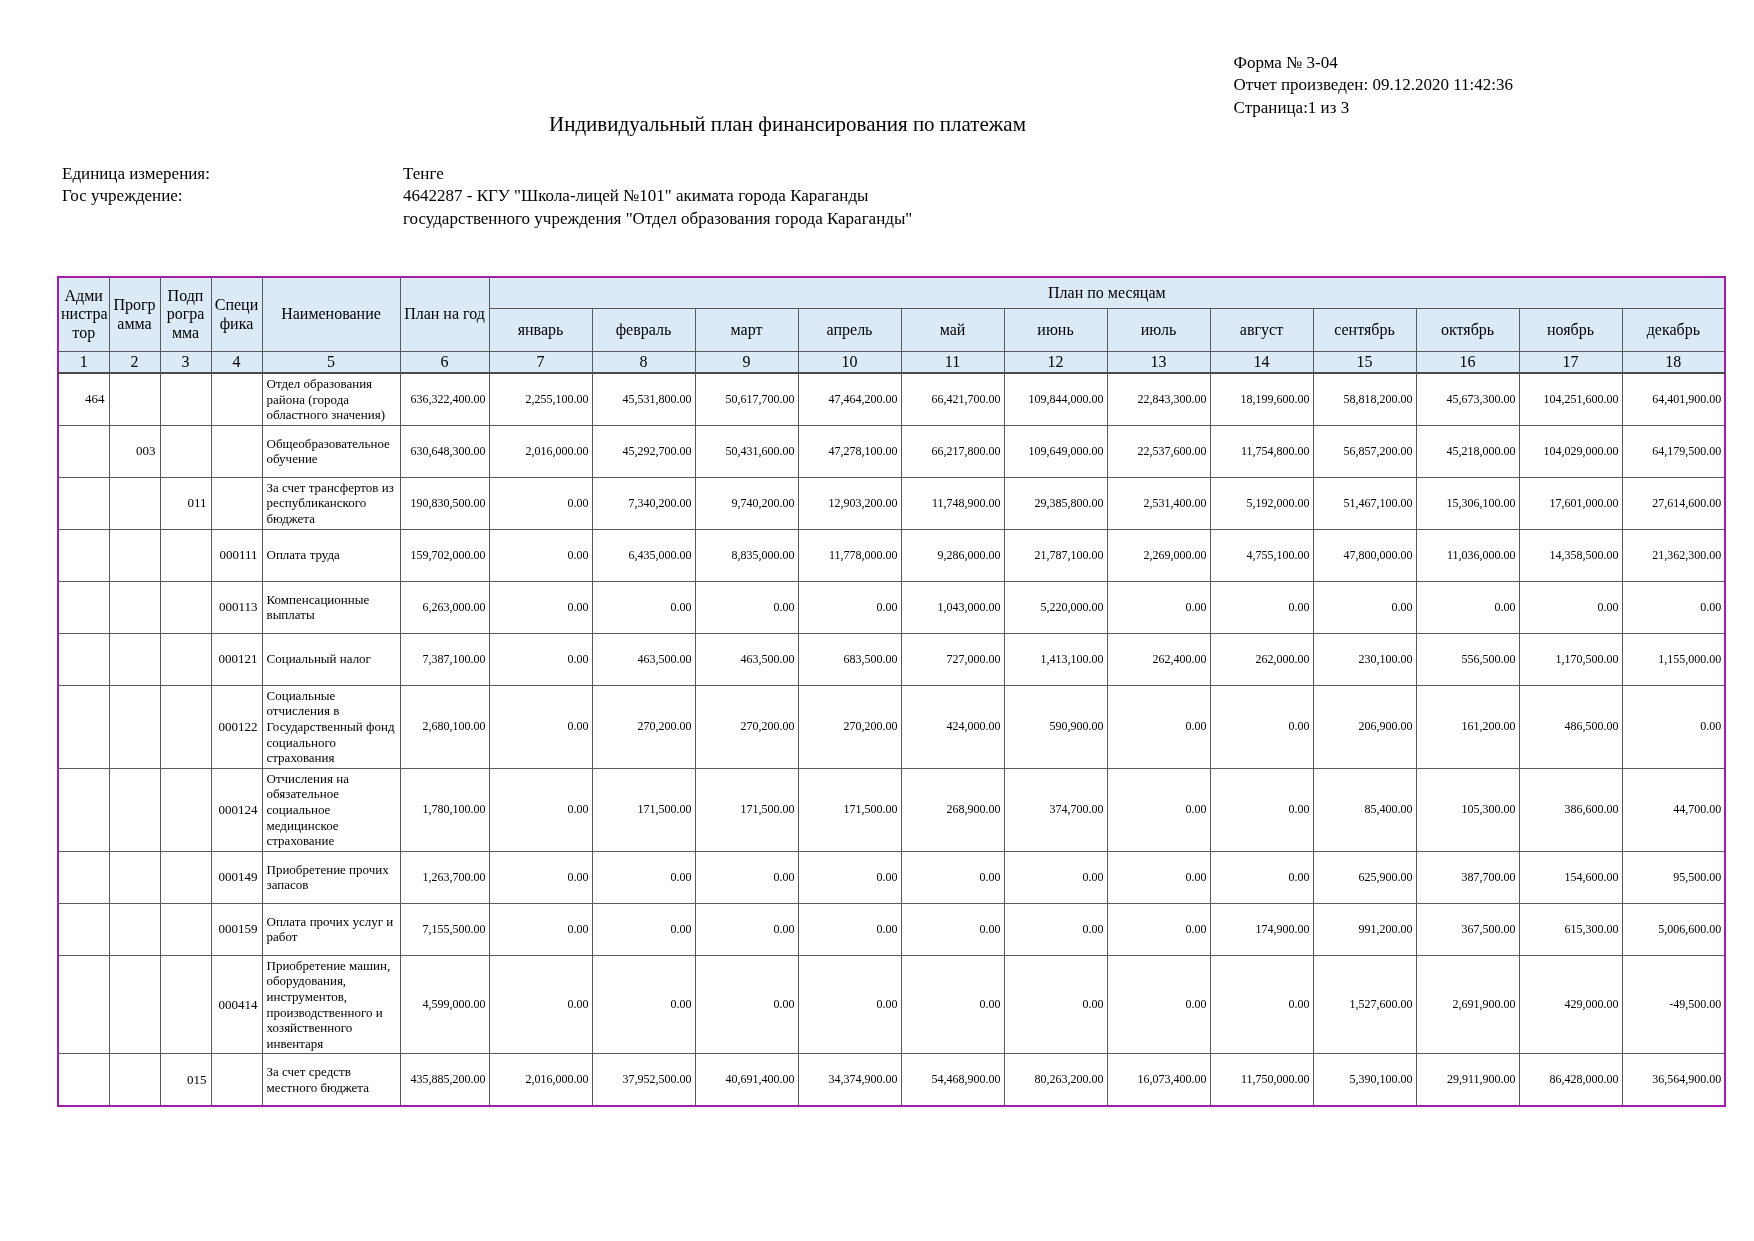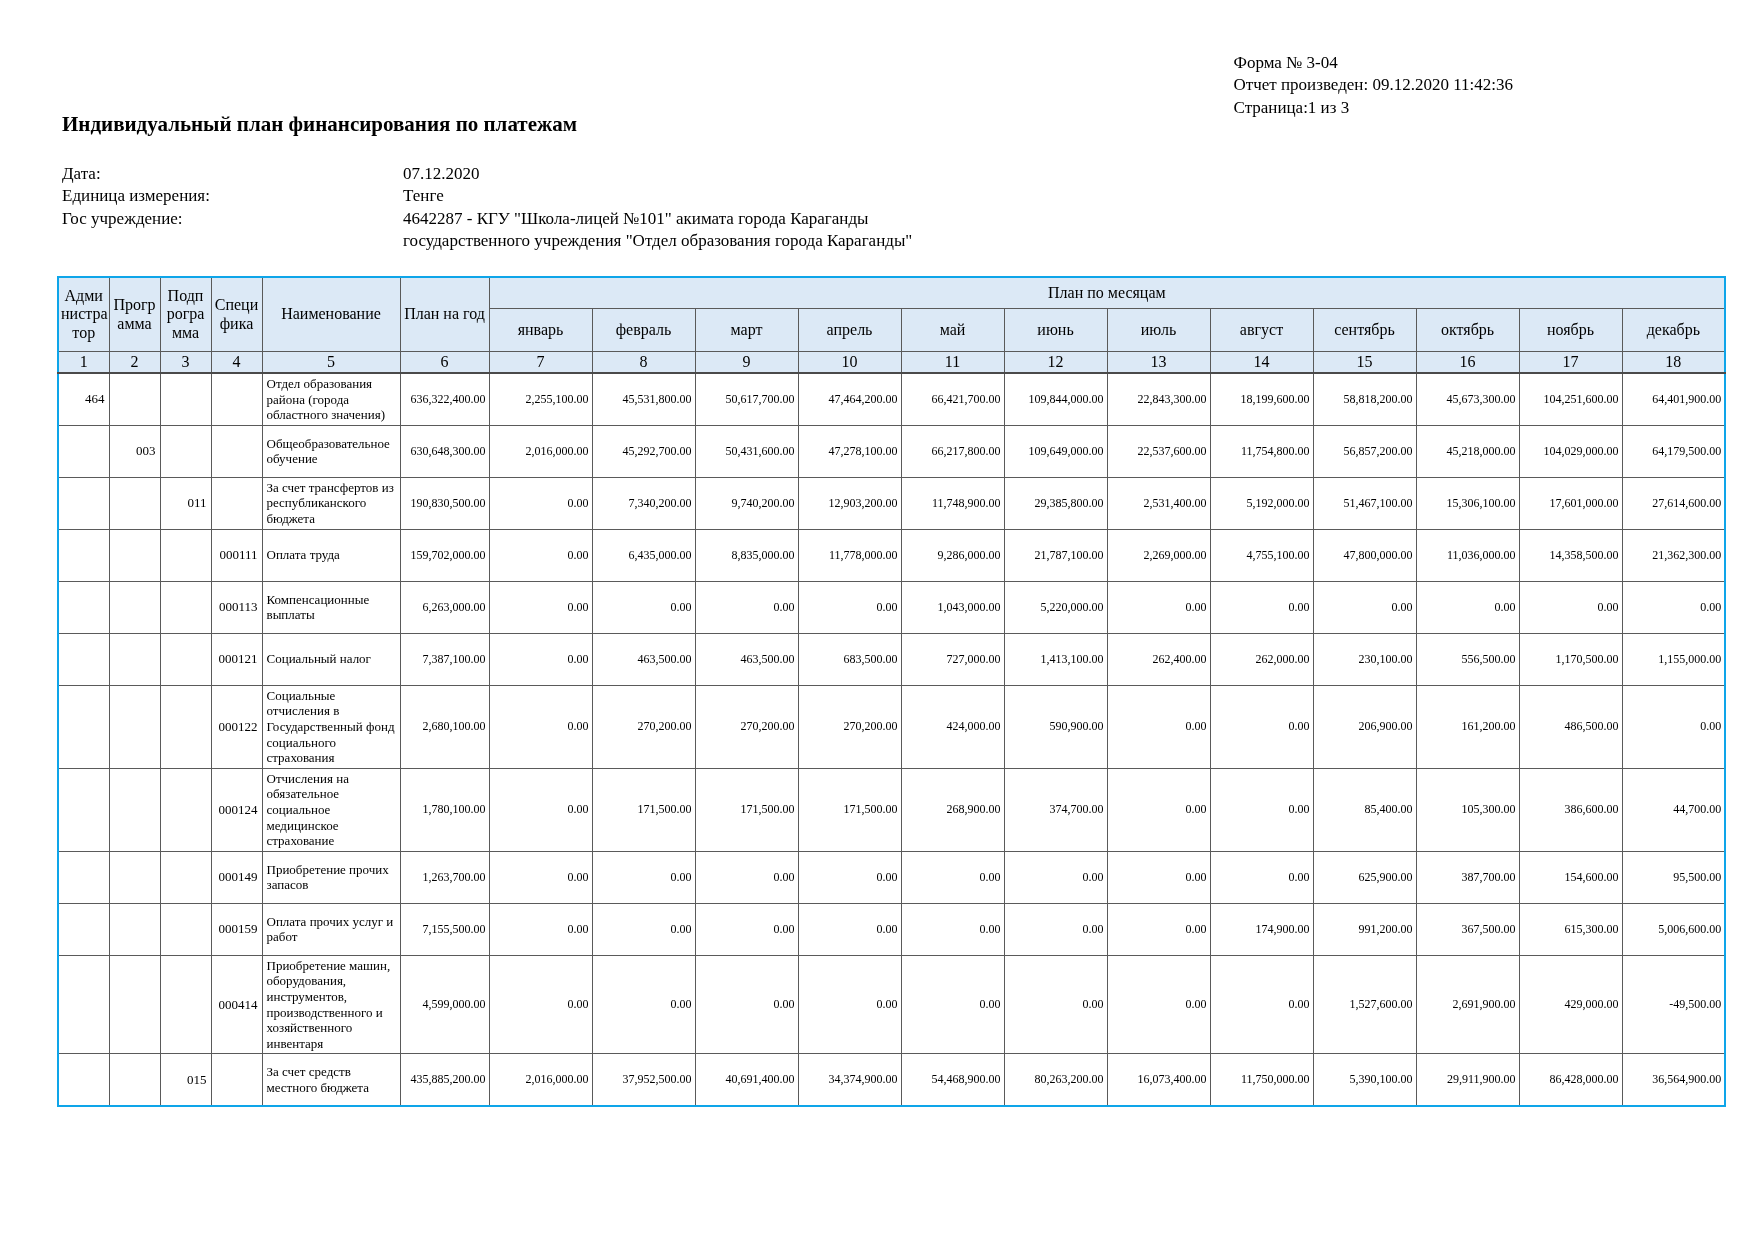--- a/index.html
+++ b/index.html
@@ -17,39 +17,40 @@
   .corner-block {
     position: absolute;
     top: 52px; right: 241px;
     text-align: left;
     font-size: 17px;
     line-height: 1.32;
   }
   .doc-title {
     position: absolute;
     top: 112px; left: 62px; width: 1451px;
+    text-align: center;
     font-size: 21px;
-    font-weight: bold;
+    font-weight: normal;
   }
   .meta {
     position: absolute;
     top: 163px; left: 62px; width: 1500px;
     font-size: 17px;
     line-height: 1.32;
   }
   .meta-row { display: flex; }
   .meta-label { width: 341px; flex: 0 0 341px; }
   .meta-value { white-space: pre-line; }
   table.plan {
     position: absolute;
     top: 276px; left: 57px;
     width: 1669px;
     border-collapse: collapse;
     table-layout: fixed;
-    border: 2px solid #0ea5e9;
+    border: 2px solid #a21caf;
   }
   table.plan th, table.plan td {
     border: 1px solid #5a5a5a;
     vertical-align: middle;
     overflow: hidden;
   }
   thead th {
     background: #dce9f6;
     font-weight: normal;
     font-size: 16px;
@@ -82,24 +83,20 @@
 
   <div class="corner-block">
     <div>Форма № 3-04</div>
     <div>Отчет произведен: 09.12.2020 11:42:36</div>
     <div>Страница:1 из 3</div>
   </div>
 
   <div class="doc-title">Индивидуальный план финансирования по платежам</div>
 
   <div class="meta">
-    <div class="meta-row">
-      <div class="meta-label">Дата:</div>
-      <div class="meta-value">07.12.2020</div>
-    </div>
     <div class="meta-row">
       <div class="meta-label">Единица измерения:</div>
       <div class="meta-value">Тенге</div>
     </div>
     <div class="meta-row">
       <div class="meta-label">Гос учреждение:</div>
       <div class="meta-value">4642287 - КГУ  "Школа-лицей №101" акимата города Караганды
 государственного учреждения "Отдел образования города Караганды"</div>
     </div>
   </div>

